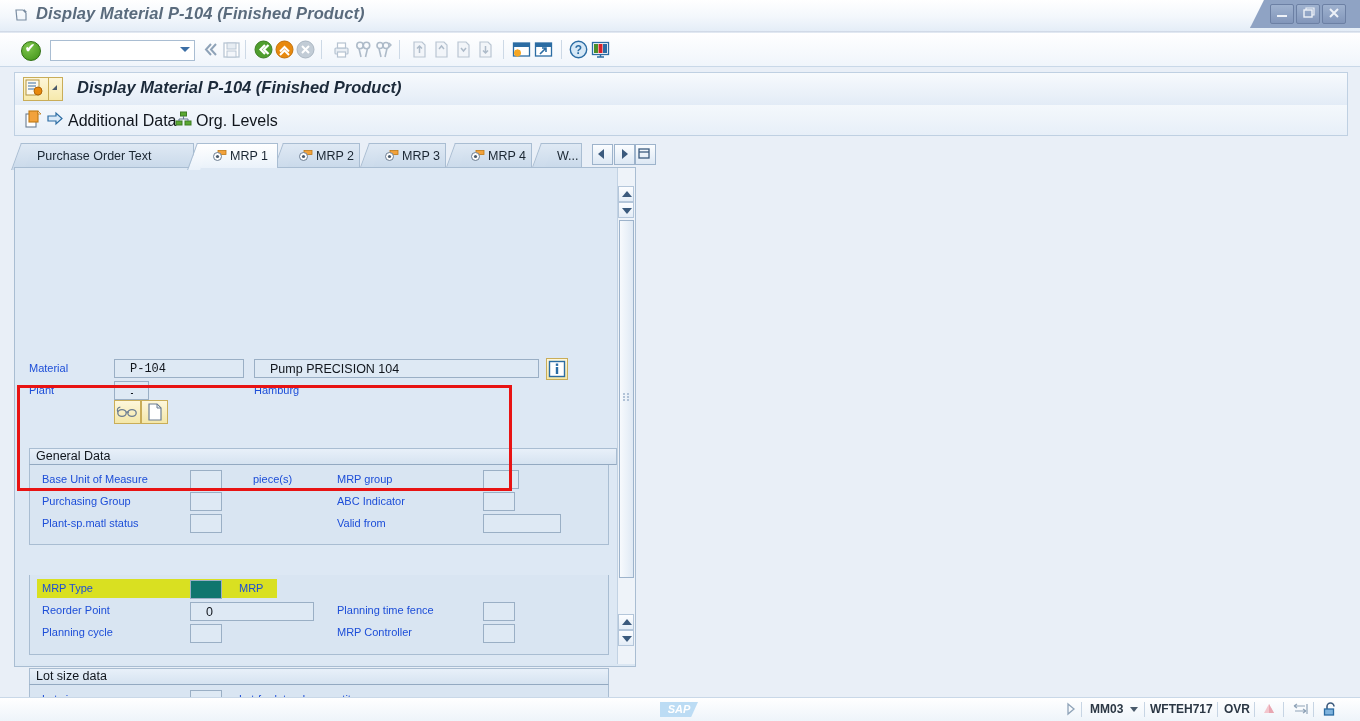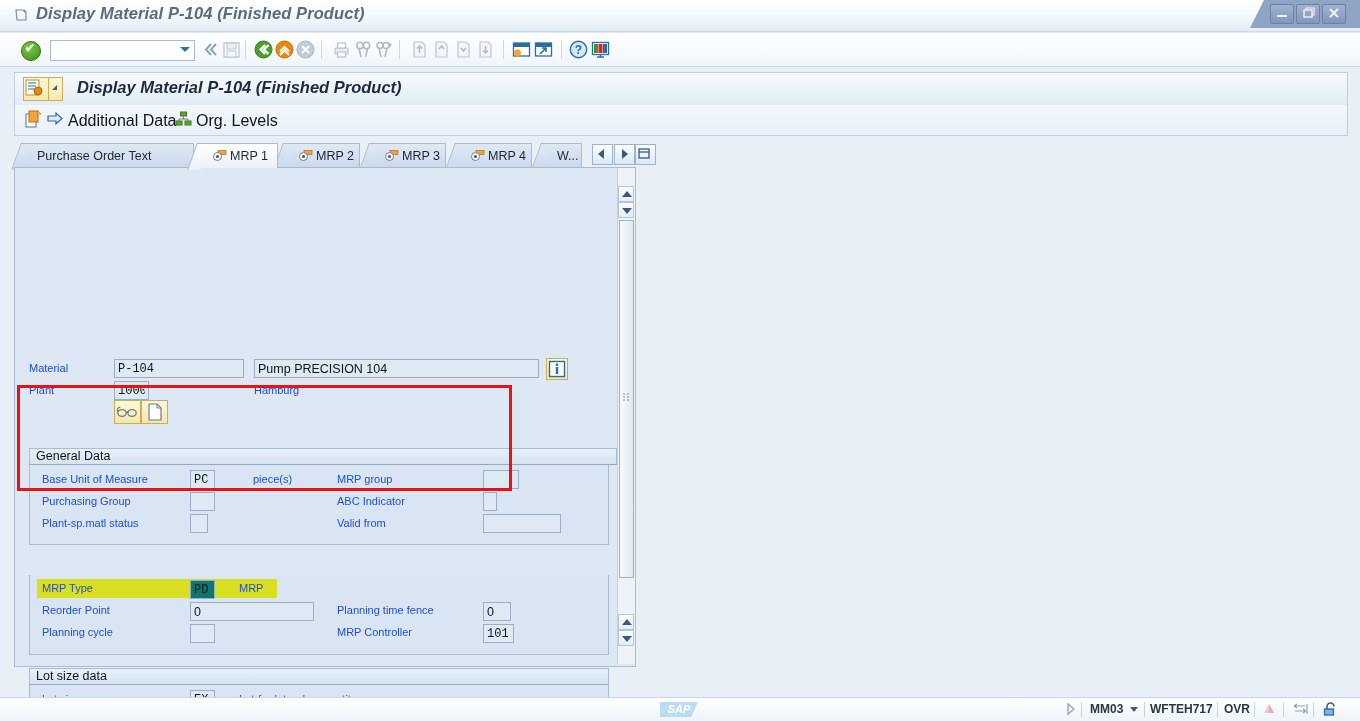--- a/index.html
+++ b/index.html
@@ -155,21 +155,21 @@
   }
   .formarea{
     position:absolute;left:0;top:0;width:602px;height:496px;
     background:#dde8f4;
   }
   .lbl{position:absolute;font-size:11px;color:#1d4ed8;white-space:nowrap;}
   .fld{
     position:absolute;height:19px;box-sizing:border-box;
     background:#dee9f4;border:1px solid #9aafc5;
     font-size:12.5px;color:#10151c;
-    padding:0 3px;line-height:17px;
+    padding:0 15px;line-height:17px;
     font-family:"Liberation Sans",sans-serif;
     outline:none;
   }
   .fld.mono{font-family:"Liberation Mono",monospace;font-size:12px;}
   .grouphdr{
     position:absolute;height:17px;box-sizing:border-box;
     background:linear-gradient(to bottom,#e8f0f9,#d6e3f1);
     border:1px solid #a9bdd2;border-bottom:1px solid #93a9c1;
     font-size:12.5px;color:#10151c;padding-left:6px;line-height:15px;
   }

